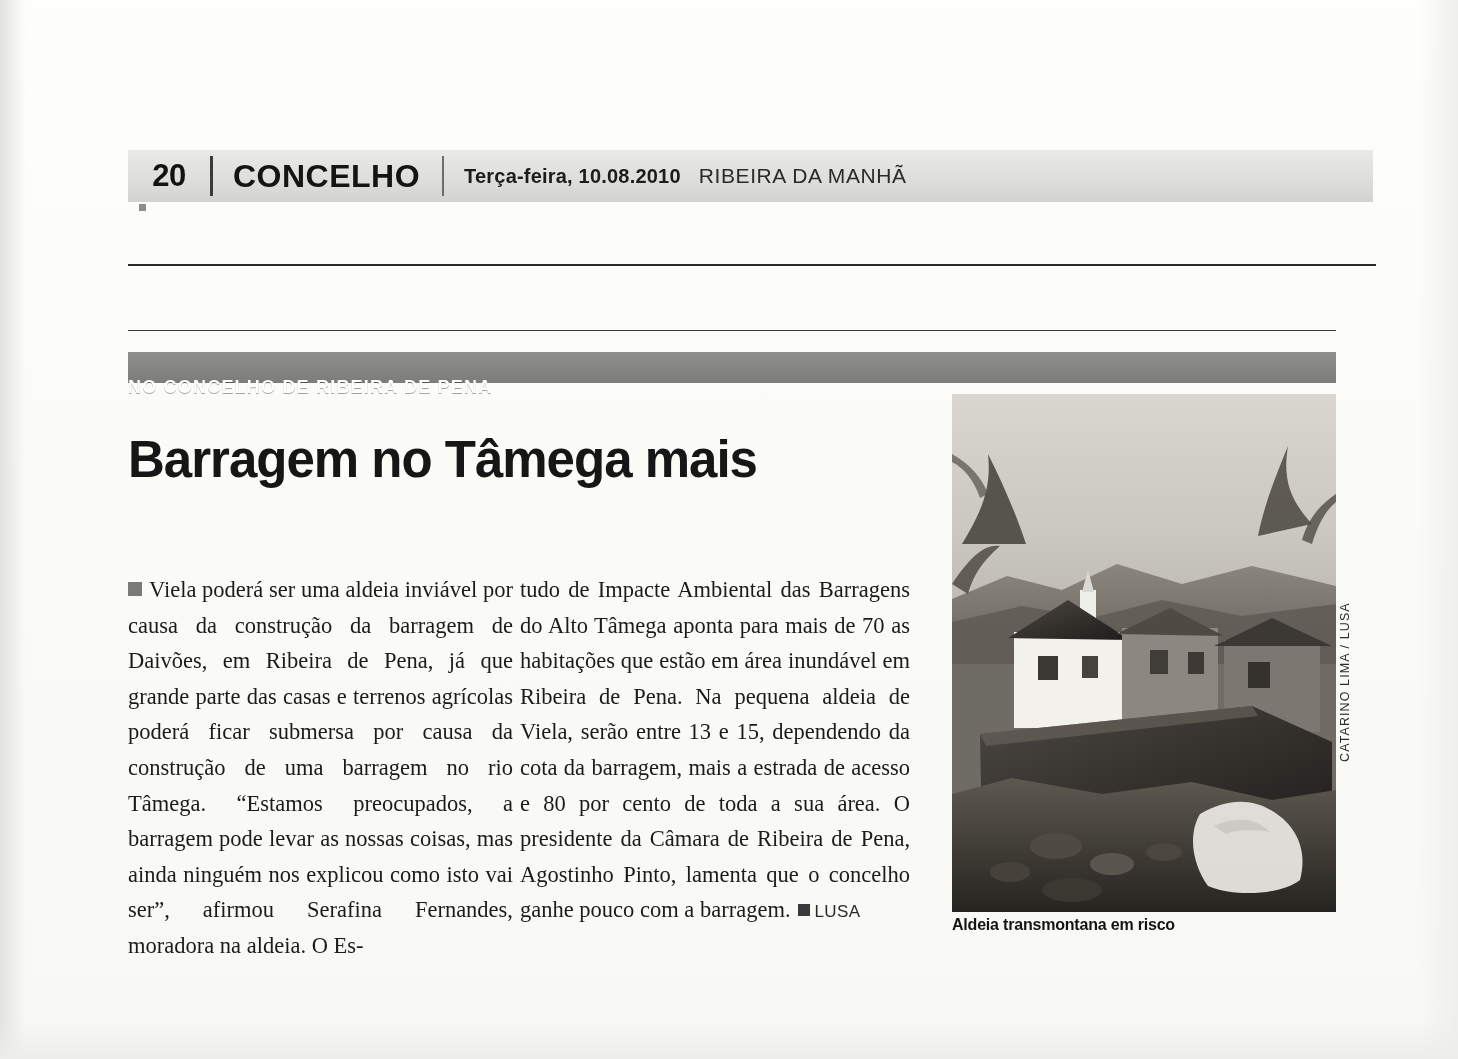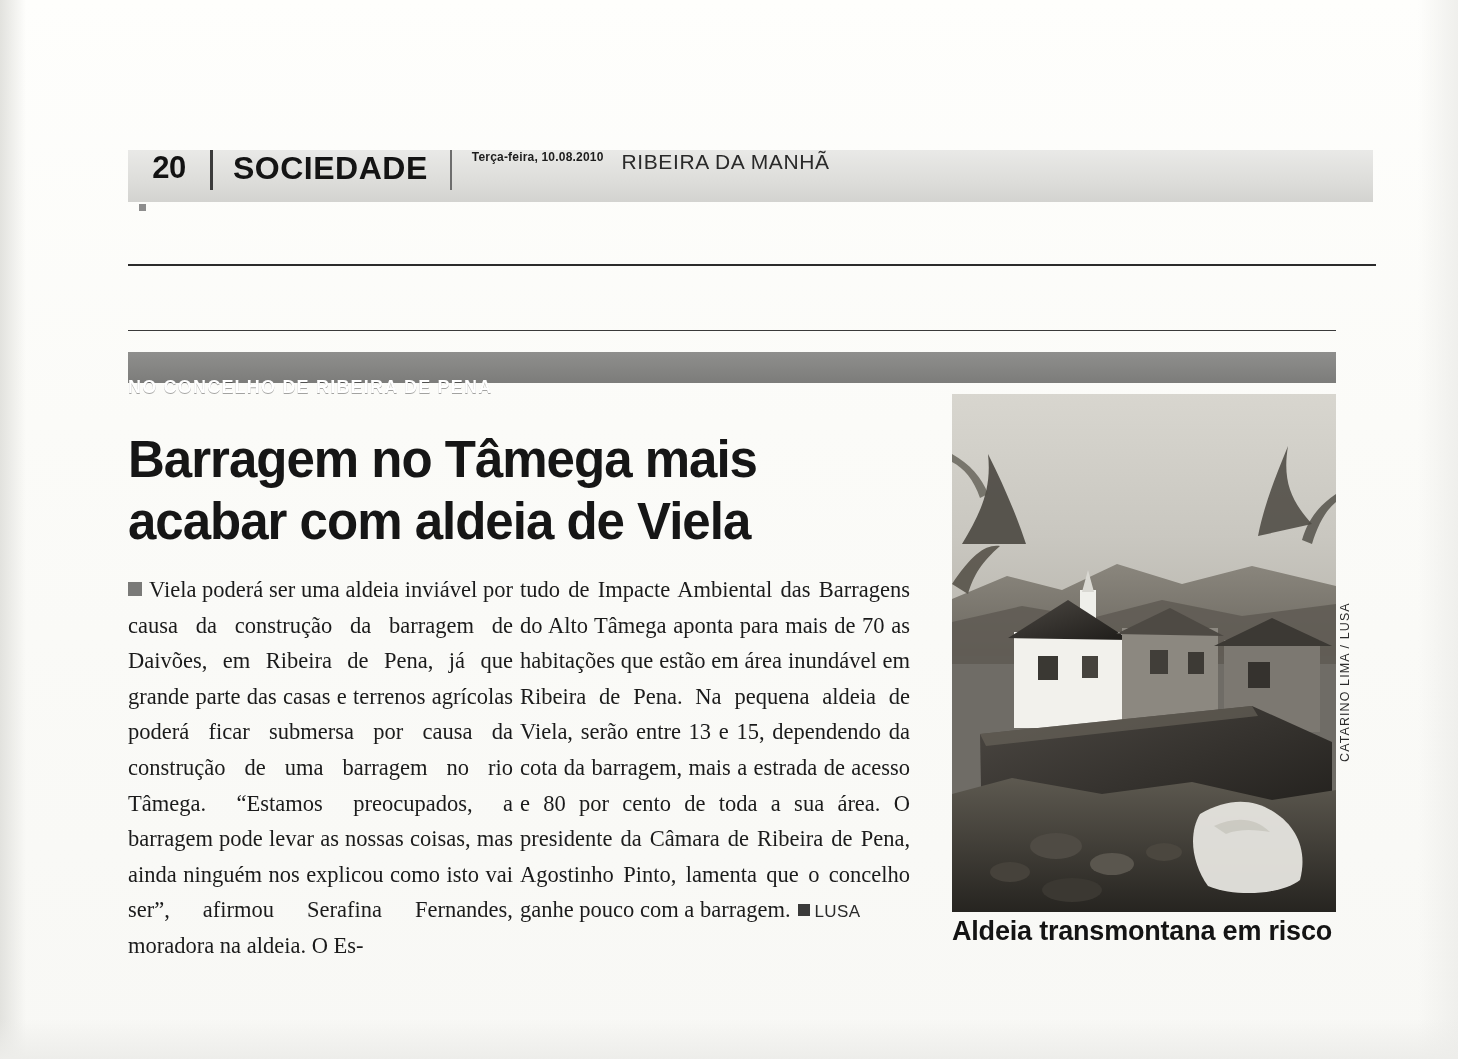--- a/index.html
+++ b/index.html
@@ -33,21 +33,21 @@
 
   
   .masthead {
     position: absolute;
     left: 128px;
     top: 150px;
     width: 1245px;
     height: 52px;
     background: linear-gradient(180deg, #e9e9e7 0%, #dededb 55%, #d3d3d0 100%);
     display: flex;
-    align-items: flex-start;
+    align-items: center;
   }
   .masthead-page {
     width: 82px;
     text-align: center;
     font-family: "Liberation Sans", sans-serif;
     font-weight: bold;
     font-size: 31px;
     color: #121212;
     letter-spacing: -0.5px;
   }
@@ -67,21 +67,21 @@
   }
   .masthead-sep2 {
     width: 2px;
     height: 40px;
     background: #6d6d6d;
     margin-right: 20px;
   }
   .masthead-date {
     font-family: "Liberation Sans", sans-serif;
     font-weight: bold;
-    font-size: 12px;
+    font-size: 20px;
     color: #1c1c1c;
     letter-spacing: 0.2px;
   }
   .masthead-paper {
     font-family: "Liberation Sans", sans-serif;
     font-size: 21px;
     color: #2a2a2a;
     letter-spacing: 0.6px;
     margin-left: 18px;
   }
@@ -212,21 +212,21 @@
     transform-origin: left top;
     white-space: nowrap;
   }
   .photo-caption {
     position: absolute;
     left: 952px;
     top: 916px;
     width: 400px;
     font-family: "Liberation Sans", sans-serif;
     font-weight: bold;
-    font-size: 27px;
+    font-size: 16px;
     letter-spacing: -0.2px;
     color: #141414;
   }
 
   
   .edge-left {
     position: absolute;
     left: 0; top: 0;
     width: 26px; height: 1059px;
     background: linear-gradient(90deg, #e2e2de 0%, rgba(255,255,255,0) 100%);
@@ -252,37 +252,36 @@
 
 <div id="page">
 
   <div class="edge-left"></div>
   <div class="edge-right"></div>
   <div class="edge-bottom"></div>
 
   <div class="masthead">
     <div class="masthead-page">20</div>
     <div class="masthead-sep"></div>
-    <div class="masthead-section">SOCIEDADE</div>
+    <div class="masthead-section">CONCELHO</div>
     <div class="masthead-sep2"></div>
     <div class="masthead-date">Terça-feira, 10.08.2010</div>
     <div class="masthead-paper">RIBEIRA DA MANHÃ</div>
   </div>
   <div class="page-dot"></div>
 
   <div class="rule-top"></div>
   <div class="rule-under"></div>
 
   <div class="kicker">
     <div class="kicker-text">NO CONCELHO DE RIBEIRA DE PENA</div>
   </div>
 
   <h1 class="headline">
     <span>Barragem no Tâmega mais</span>
-    <span>acabar com aldeia de Viela</span>
   </h1>
 
   <div class="col col1">
     <span class="lead-square"></span><span>Viela poderá ser uma aldeia inviável por causa da construção da barragem de Daivões, em Ribeira de Pena, já que grande parte das casas e terrenos agrícolas poderá ficar submersa por causa da construção de uma barragem no rio Tâmega. “Estamos preocupados, a barragem pode levar as nossas coisas, mas ainda ninguém nos explicou como isto vai ser”, afirmou Serafina Fernandes, moradora na aldeia. O Es-</span>
   </div>
 
   <div class="col col2">
     <span>tudo de Impacte Ambiental das Barragens do Alto Tâmega aponta para mais de 70 as habitações que estão em área inundável em Ribeira de Pena. Na pequena aldeia de Viela, serão entre 13 e 15, dependendo da cota da barragem, mais a estrada de acesso e 80 por cento de toda a sua área. O presidente da Câmara de Ribeira de Pena, Agostinho Pinto, lamenta que o concelho ganhe pouco com a barragem.</span><span class="end-square"></span><span class="agency">LUSA</span>
   </div>
 

